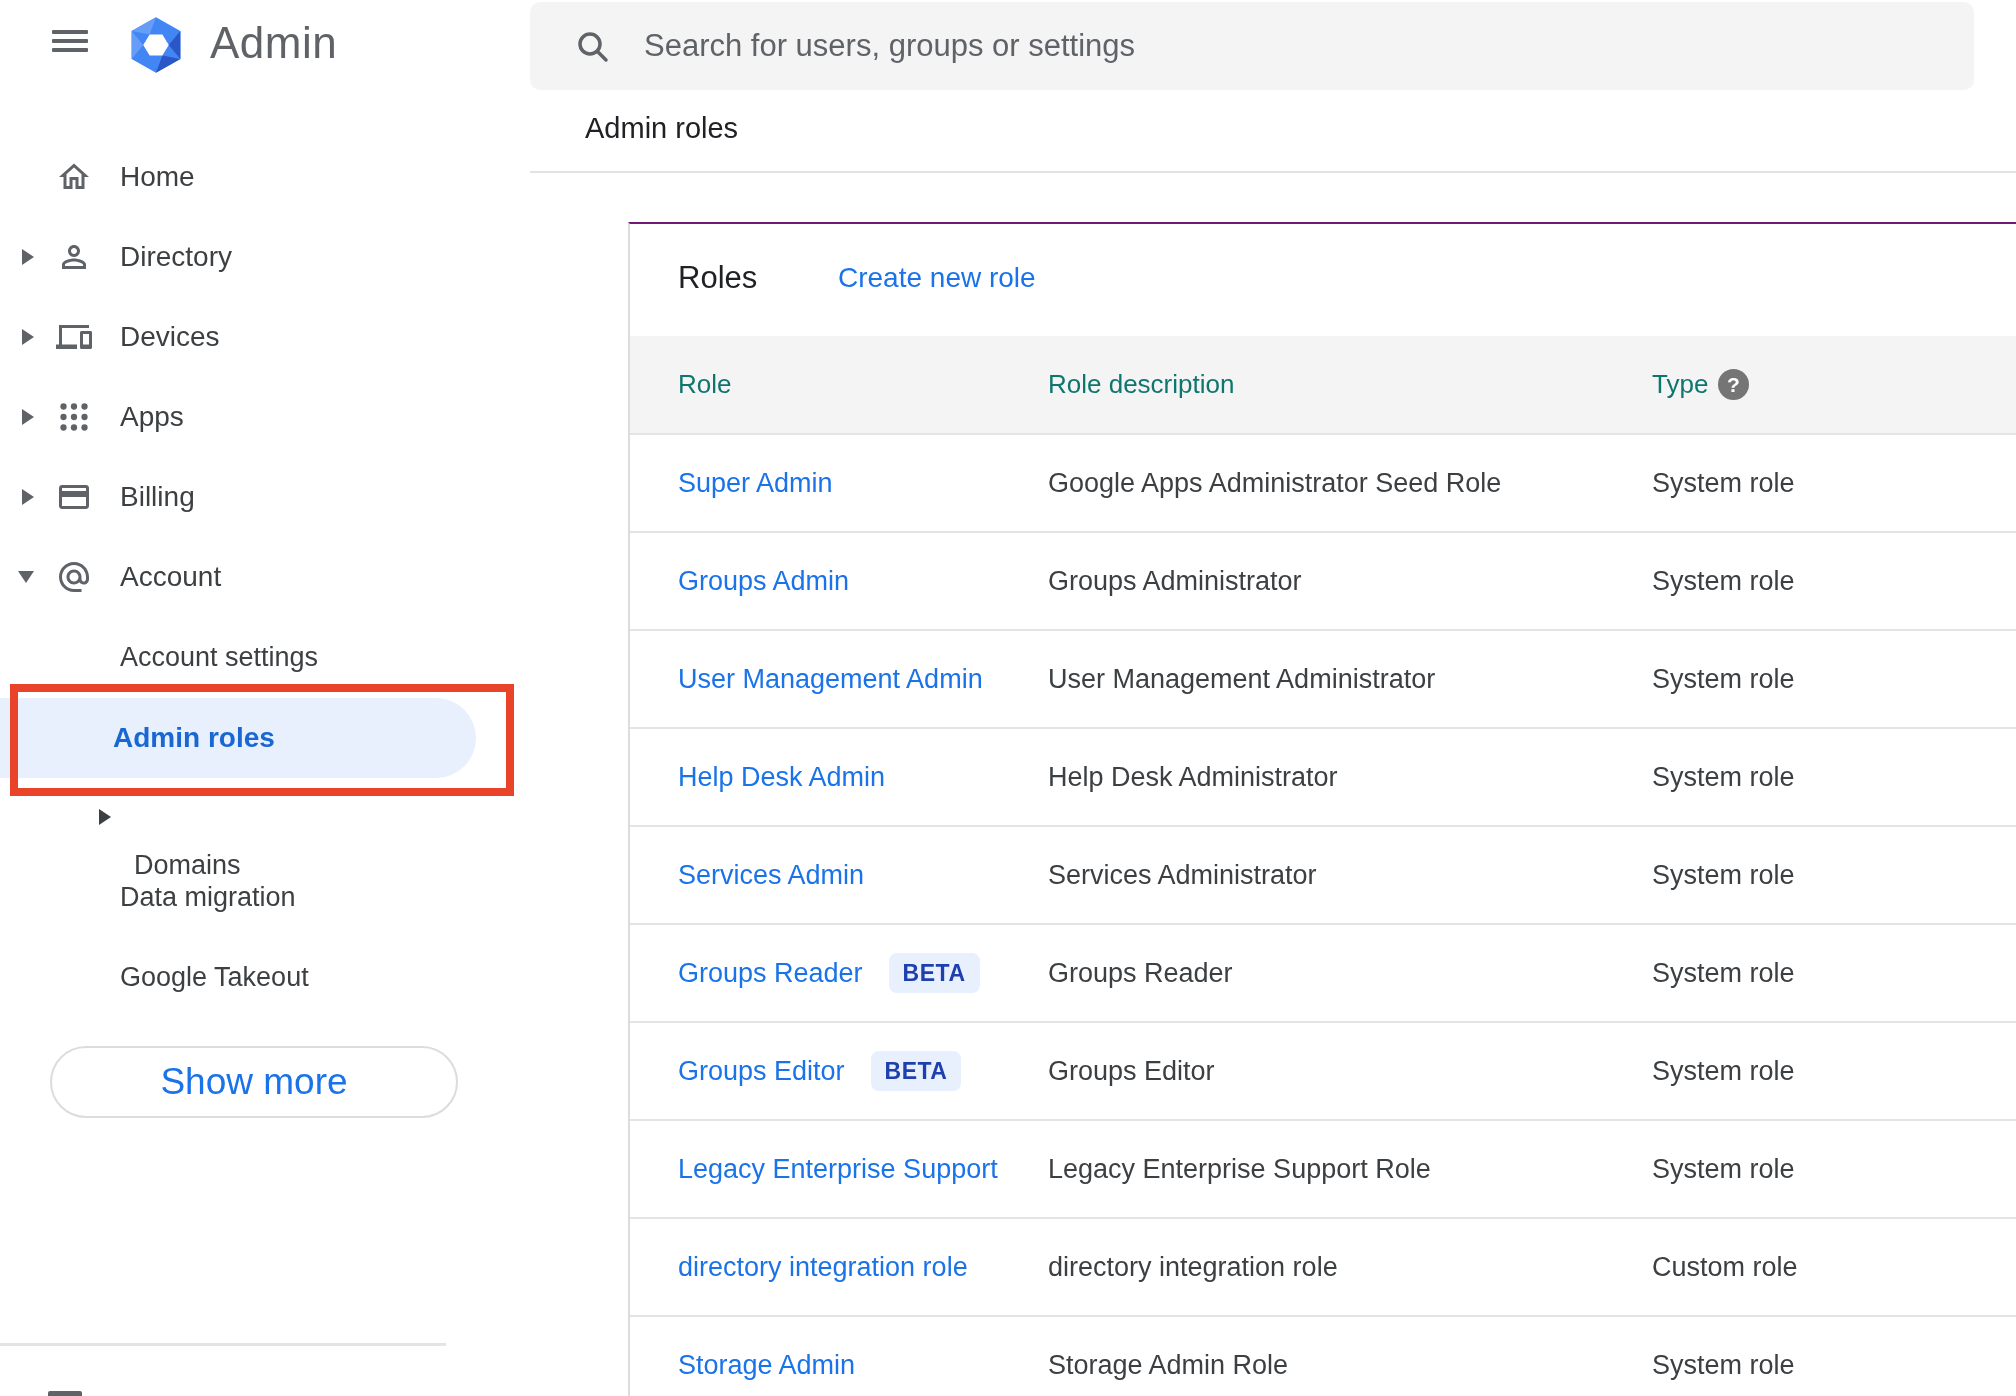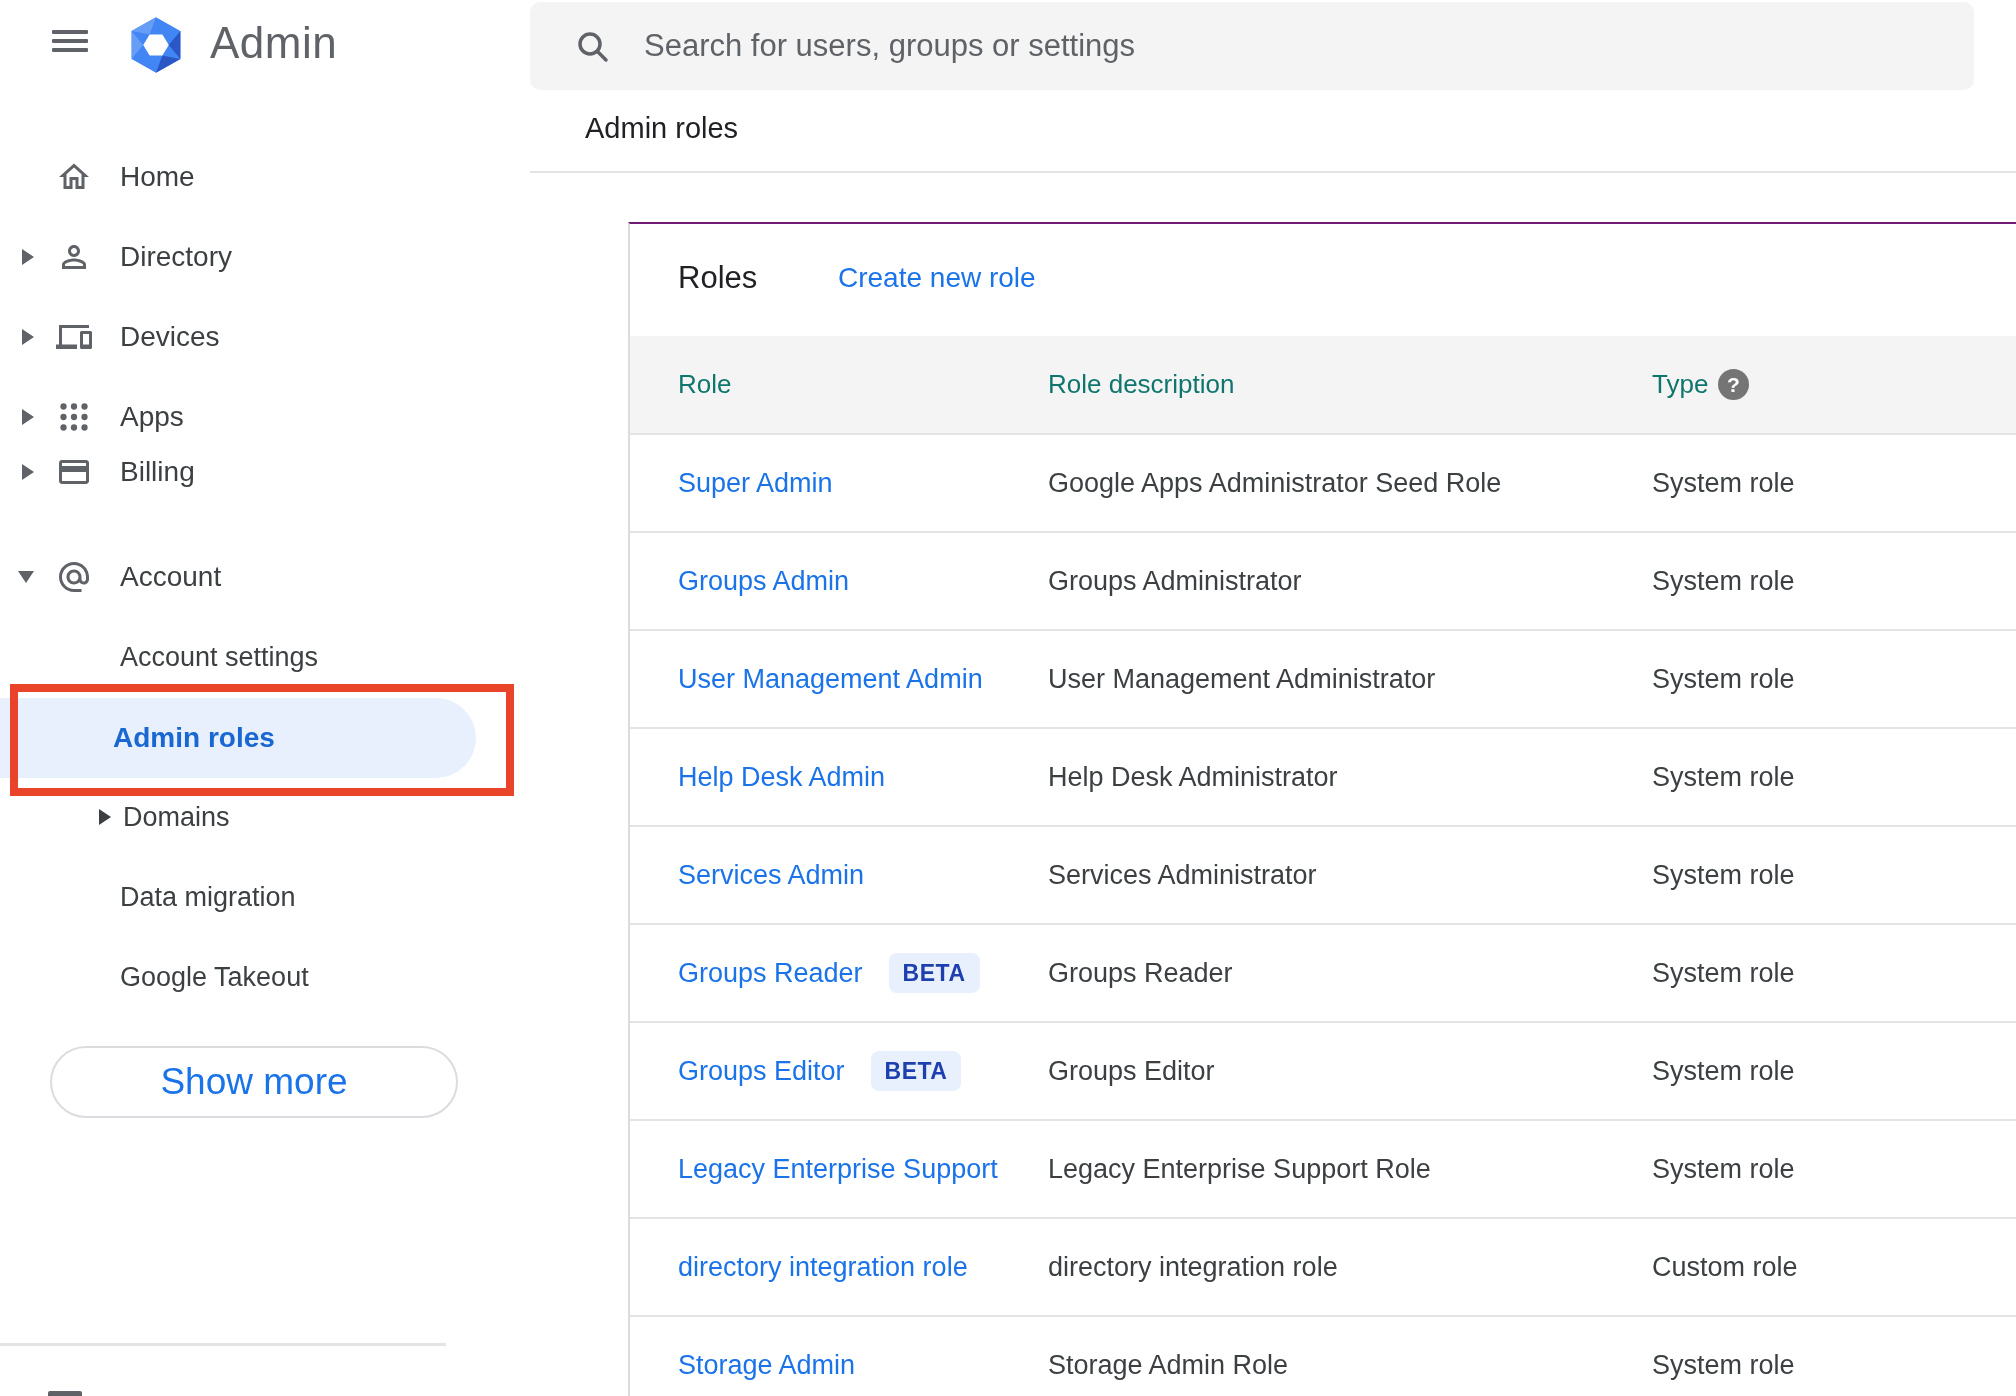--- a/index.html
+++ b/index.html
@@ -27,21 +27,21 @@
   .expander { position:absolute; left:22px; width:0; height:0;
     border-top:8px solid transparent; border-bottom:8px solid transparent; border-left:12px solid #5f6368; }
   .expander.down { left:18px; border-left:8px solid transparent; border-right:8px solid transparent;
     border-top:12px solid #5f6368; border-bottom:none; }
   .nav-icon { position:absolute; left:56px; top:14px; width:36px; height:36px; }
   .nav-label { position:absolute; left:120px; font-size:28px; color:#3c4043; white-space:nowrap; }
   .sub-item { left:0; width:446px; height:64px; cursor:pointer; }
   .sub-label { position:absolute; left:120px; top:50%; transform:translateY(-50%); font-size:27px; color:#3c4043; white-space:nowrap; }
   .sub-expander { position:absolute; left:99px; top:50%; transform:translateY(-50%); width:0; height:0;
     border-top:8px solid transparent; border-bottom:8px solid transparent; border-left:12px solid #3c4043; }
-  .sub-item .with-exp { left:123px; }
+  .sub-item .with-exp { left:134px;margin-top:48px; }
   #selected-pill { left:0; top:698px; width:476px; height:80px; background:#e8f0fe;
     border-radius:0 40px 40px 0; cursor:pointer; }
   #selected-pill .sub-label { left:113px; color:#1967d2; font-weight:bold; font-size:28px; }
   #annotation-box { left:10px; top:684px; width:504px; height:112px; border:8px solid #e94329; pointer-events:none; }
   #show-more { left:50px; top:1046px; width:408px; height:72px; border:2px solid #dadce0; border-radius:36px;
     background:#fff; color:#1a73e8; font-size:37px; font-weight:500; text-align:center; line-height:68px; cursor:pointer; }
   #sidebar-divider { left:0; top:1343px; width:446px; height:3px; background:#e4e4e4; }
   #partial-icon { left:48px; top:1391px; width:34px; height:5px; background:#5f6368; border-radius:2px 2px 0 0; }
 
   
@@ -130,21 +130,21 @@
           <circle cx="12" cy="12" r="2.1"></circle>
           <circle cx="19" cy="12" r="2.1"></circle>
         <circle cx="5" cy="19" r="2.1"></circle>
           <circle cx="12" cy="19" r="2.1"></circle>
           <circle cx="19" cy="19" r="2.1"></circle>
       </g>
     </svg>
     <span class="nav-label">Apps</span>
   </div>
 
-  <div class="nav-item abs" style="top:440px">
+  <div class="nav-item abs" style="top:465px">
     <span class="expander"></span>
     <svg class="nav-icon" viewBox="0 0 24 24">
       <path fill="#5f6368" d="M20 4H4c-1.11 0-1.99.89-1.99 2L2 18c0 1.11.89 2 2 2h16c1.11 0 2-.89 2-2V6c0-1.11-.89-2-2-2zm0 14H4v-6h16v6zm0-10H4V6h16v2z"></path>
     </svg>
     <span class="nav-label">Billing</span>
   </div>
 
   <div class="nav-item abs" style="top:545px">
     <span class="expander down"></span>
     <svg class="nav-icon" viewBox="0 0 24 24">

